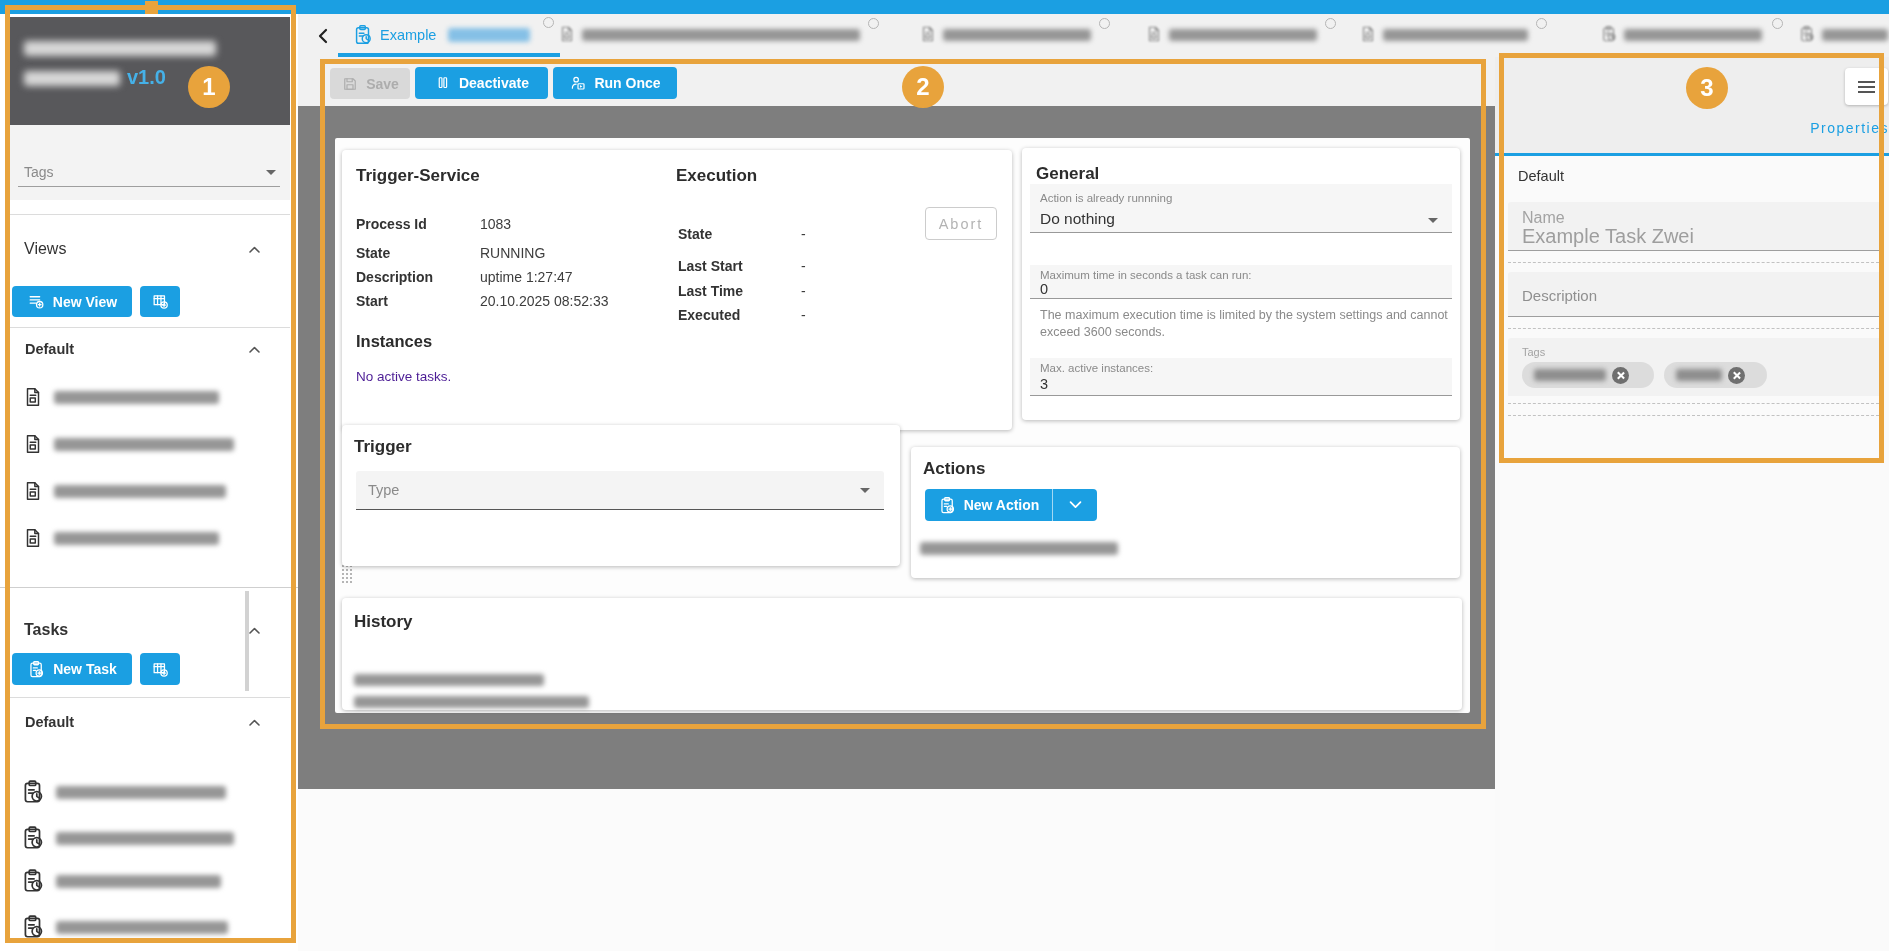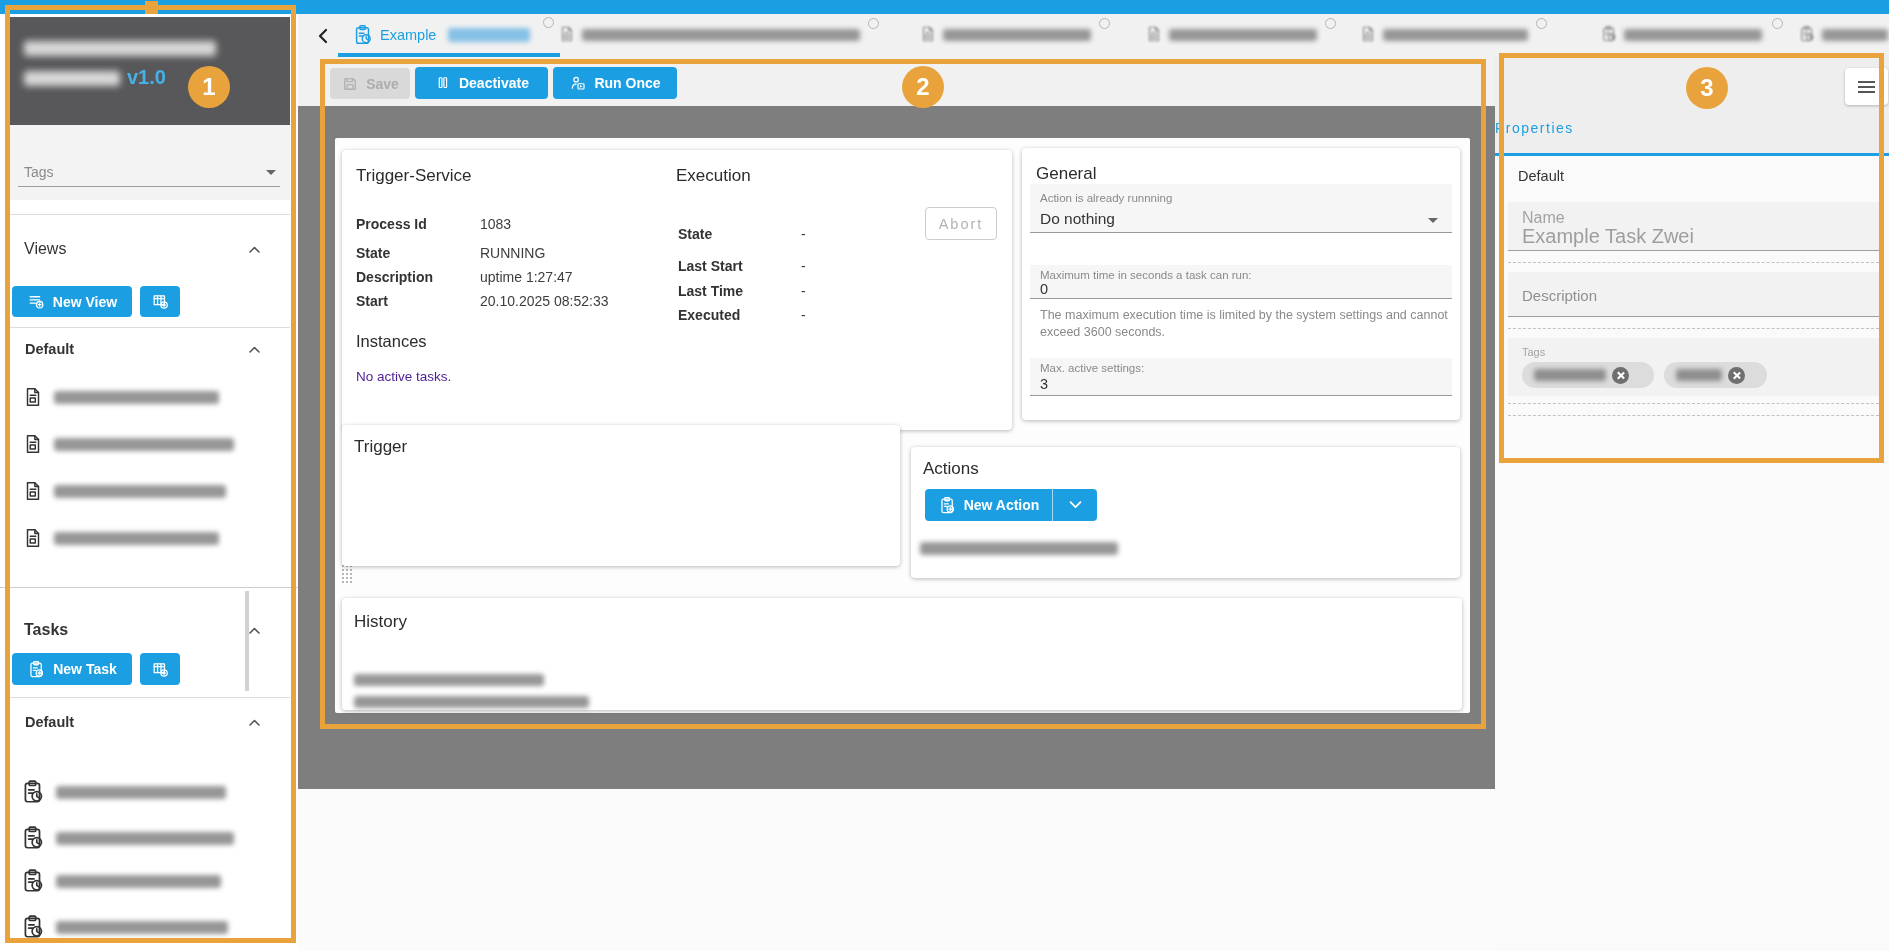--- a/index.html
+++ b/index.html
@@ -3,21 +3,21 @@
 <meta charset="utf-8">
 <style>
   html,body{margin:0;padding:0;background:#e8e8e8}
   .screen{position:relative;width:1889px;height:951px;overflow:hidden;background:#fafafa;
           font-family:"Liberation Sans",sans-serif;-webkit-font-smoothing:antialiased}
   .abs{position:absolute}
   .bar{background:#969696;border-radius:3px;filter:blur(2.5px)}
   .bar-dk{background:#d8d8d8;border-radius:3px;filter:blur(3.5px)}
   .bar-blue{background:#85c0e6;border-radius:3px;filter:blur(2.5px)}
   .card{position:absolute;background:#fff;border-radius:4px;box-shadow:0 1px 4px rgba(0,0,0,.28)}
-  .ct{font-size:17px;font-weight:normal;color:#2c2c2c}
+  .ct{font-size:17px;font-weight:bold;color:#2c2c2c}
   .lbl{font-size:14px;font-weight:bold;color:#333}
   .val{font-size:14px;color:#3d3d3d}
   .flbl{font-size:11.5px;color:#8a8a8a}
   .fval{font-size:15.5px;color:#333}
   .dash{border-top:1px dashed #c2c2c2}
   .caret{width:0;height:0;border-left:5px solid transparent;border-right:5px solid transparent;border-top:5px solid #666}
   .btn-blue{position:absolute;background:#1b9fe2;color:#fff;border:none;border-radius:4px;
             font-weight:bold;font-size:14px;display:flex;align-items:center;justify-content:center;gap:7px;
             font-family:"Liberation Sans",sans-serif;cursor:pointer}
   .btn-grey{position:absolute;background:#d9d9d9;color:#adadad;border:none;border-radius:4px;
@@ -349,27 +349,31 @@
     </div>
 
     <div class="fieldbg" style="left:8px;top:117px;width:422px;height:33px">
       <span class="abs flbl" style="left:10px;top:4px">Maximum time in seconds a task can run:</span>
       <span class="abs fval" style="left:10px;top:16px;font-size:14.5px">0</span>
     </div>
     <div class="abs" style="left:18px;top:160px;font-size:12.5px;color:#8a8a8a">The maximum execution time is limited by the system settings and cannot</div>
     <div class="abs" style="left:18px;top:177px;font-size:12.5px;color:#8a8a8a">exceed 3600 seconds.</div>
 
     <div class="fieldbg" style="left:8px;top:210px;width:422px;height:37px">
-      <span class="abs flbl" style="left:10px;top:4px">Max. active settings:</span>
+      <span class="abs flbl" style="left:10px;top:4px">Max. active instances:</span>
       <span class="abs fval" style="left:10px;top:18px;font-size:14.5px">3</span>
     </div>
   </div>
 
   <div class="card" style="left:342px;top:425px;width:558px;height:141px">
     <div class="abs ct" style="left:12px;top:12px">Trigger</div>
+    <div class="abs" style="left:14px;top:46px;width:528px;height:38px;background:#f4f4f4;border-bottom:1.5px solid #555;border-radius:3px 3px 0 0;cursor:pointer">
+      <span style="position:absolute;left:12px;top:11px;font-size:14.5px;color:#8a8a8a">Type</span>
+      <span class="caret abs" style="right:14px;top:17px"></span>
+    </div>
   </div>
 
   <div class="card" style="left:342px;top:598px;width:1120px;height:112px">
     <div class="abs ct" style="left:12px;top:14px">History</div>
     <div class="abs bar" style="left:12px;top:76px;width:190px;height:12px"></div>
     <div class="abs bar" style="left:12px;top:98px;width:235px;height:12px"></div>
   </div>
 
   <div class="card" style="left:911px;top:447px;width:549px;height:131px">
     <div class="abs ct" style="left:12px;top:12px">Actions</div>
@@ -392,21 +396,21 @@
   <div class="abs" style="left:1495px;top:57px;width:394px;height:894px;background:#fafafa">
     <div class="abs" style="left:0;top:0;width:394px;height:96px;background:#eeeeee"></div>
     <div class="abs" style="left:350px;top:11px;width:43px;height:37px;background:#fff;border-radius:4px;box-shadow:0 1px 3px rgba(0,0,0,.25);
                 display:flex;align-items:center;justify-content:center;cursor:pointer">
       <div class="hamb">
           <span></span>
           <span></span>
           <span></span>
         </div>
     </div>
-    <div class="abs" style="left:0;top:62px;width:394px;height:34px;text-align:left;cursor:pointer">
+    <div class="abs" style="left:0;top:62px;width:394px;height:34px;text-align:right;cursor:pointer">
       <span style="font-size:14px;color:#1b9fe2;letter-spacing:1.5px">Properties</span>
     </div>
     <div class="abs" style="left:0;top:96px;width:394px;height:3px;background:#1b9fe2"></div>
 
     <div class="abs" style="left:23px;top:111px;font-size:14.5px;color:#333">Default</div>
 
     <div class="abs" style="left:13px;top:145px;width:374px;height:48px;background:#f2f2f2;border-bottom:1px solid #9e9e9e;border-radius:3px 3px 0 0">
       <span class="abs" style="left:14px;top:7px;font-size:16px;color:#a3a3a3">Name</span>
       <span class="abs" style="left:14px;top:23px;font-size:20px;color:#9e9e9e">Example Task Zwei</span>
     </div>

